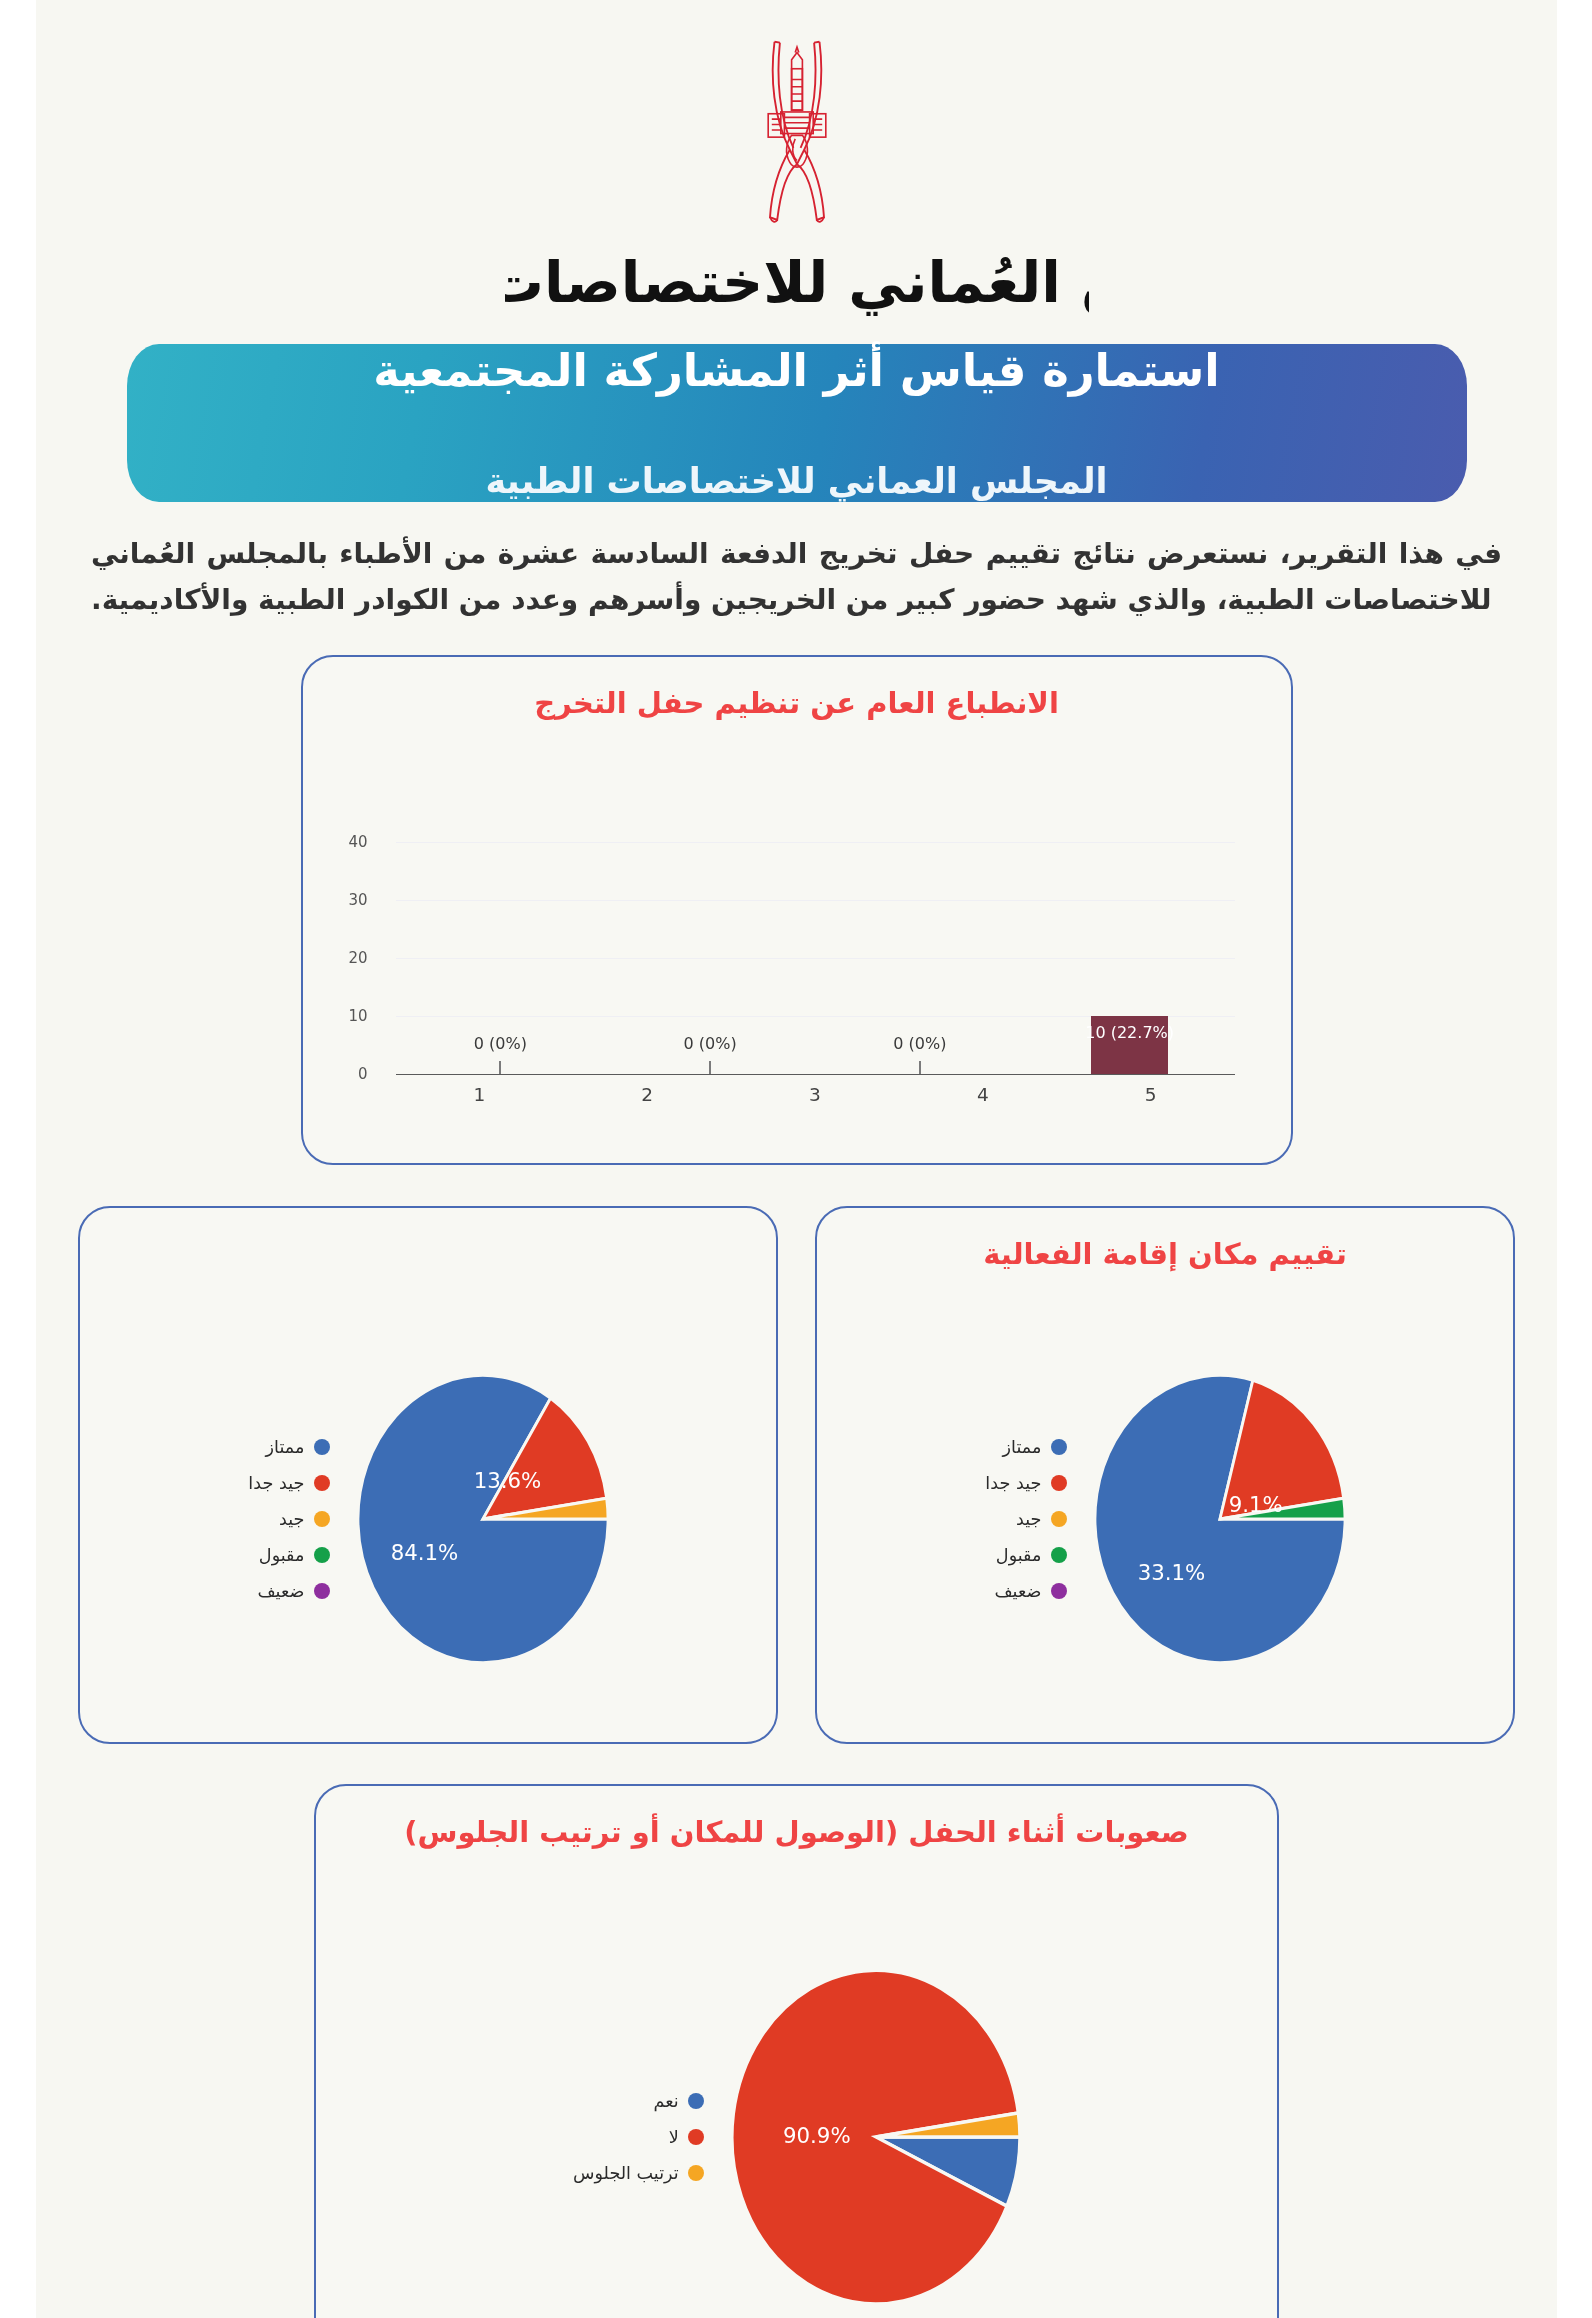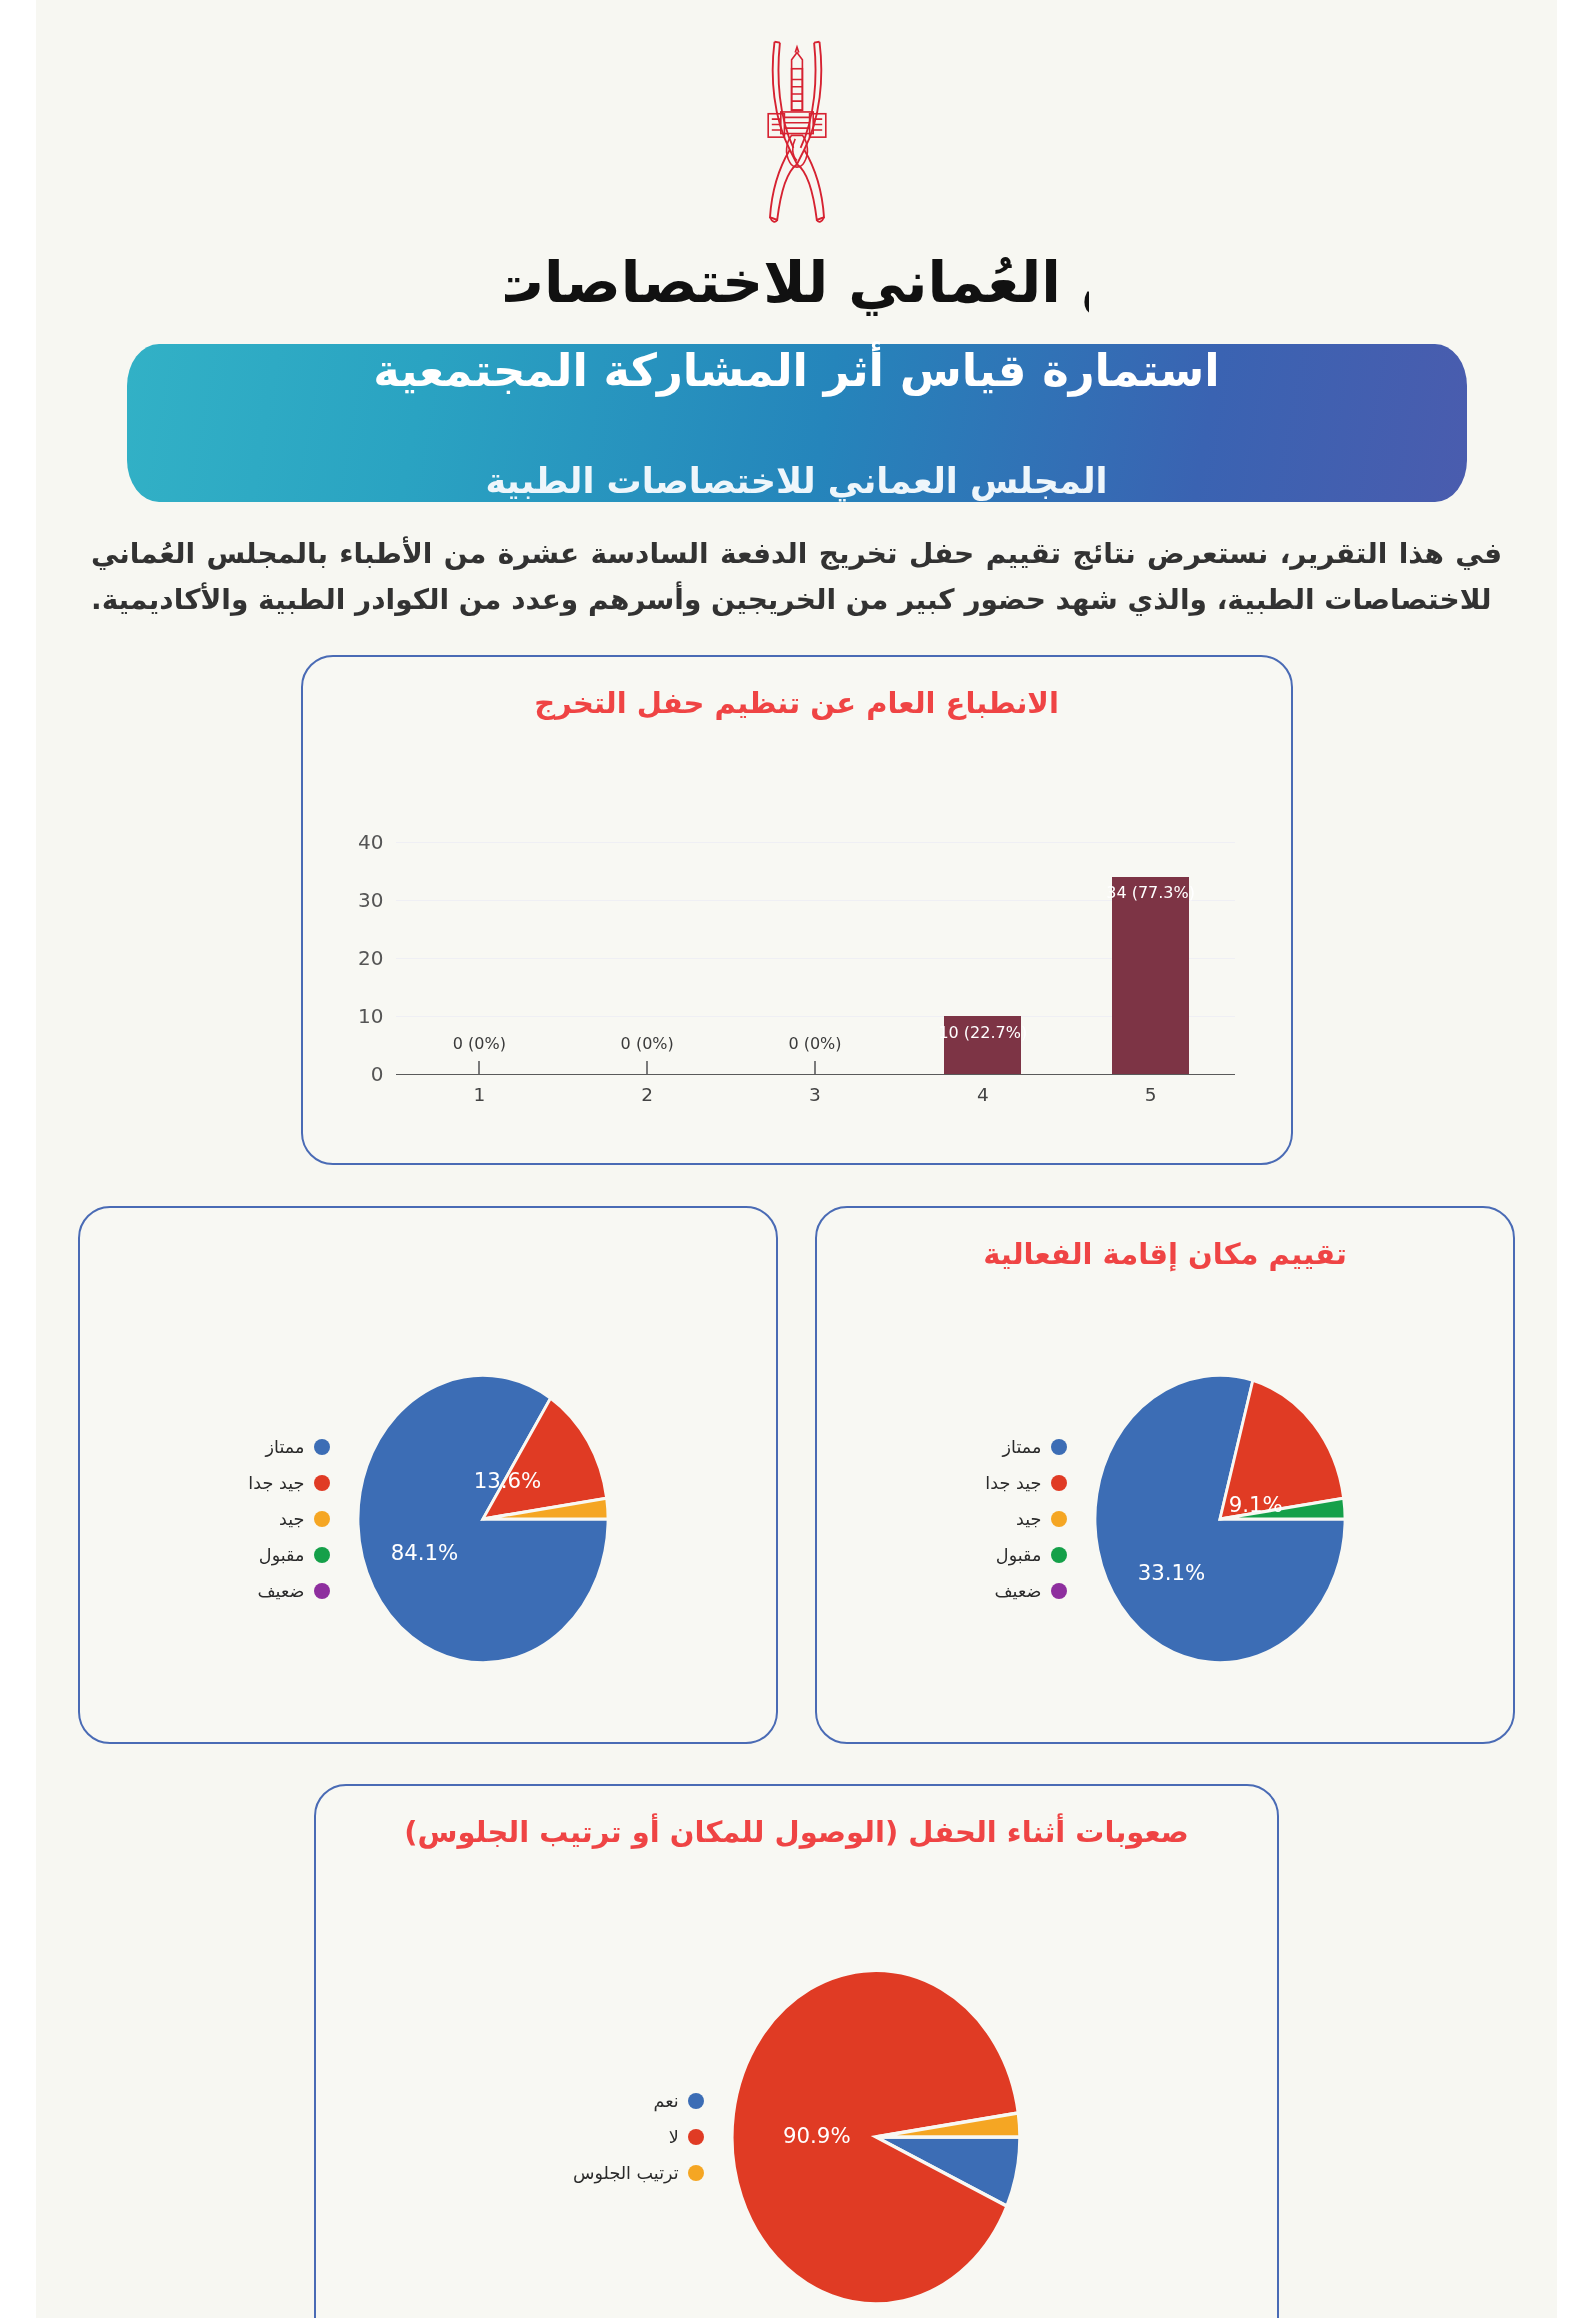--- a/index.html
+++ b/index.html
@@ -49,22 +49,22 @@
   
   #bar-card{margin:33px auto 0;width:992px;height:510px;}
   .bar-plot{
     position:absolute;left:93px;right:56px;top:185px;height:232px;
     direction:ltr;
   }
   .bar-grid{position:absolute;inset:0;}
   .grid-line{position:absolute;left:0;right:0;height:0.9px;background:#efeff4;}
   .grid-line.base{background:#5a5a5a;height:1.4px;}
   .y-tick{
-    position:absolute;right:100%;margin-right:12px;transform:translateY(-50%);
-    font-size:20px;color:#555;white-space:nowrap;
+    position:absolute;right:100%;margin-right:28px;transform:translateY(-50%);
+    font-size:15px;color:#555;white-space:nowrap;
   }
   .bars{position:absolute;inset:0;display:flex;align-items:flex-end;}
   .bar-slot{flex:1;display:flex;flex-direction:column;align-items:center;justify-content:flex-end;height:100%;position:relative;}
   .bar{width:77px;background:#7d3445;position:relative;}
   .bar.zero{width:1.9px;background:#7b7b7b;height:13px;}
   .bar-label{
     position:absolute;top:6.5px;left:50%;transform:translateX(-50%);
     color:#ffffff;font-size:16px;white-space:nowrap;
   }
   .bar-label.outside{
@@ -178,25 +178,20 @@
         <div class="bar-slot">
           <div class="bar zero">
             <span class="bar-label outside">0 (0%)</span>
           </div>
         </div>
         <div class="bar-slot">
           <div class="bar" style="height:25%">
             <span class="bar-label">10 (22.7%)</span>
           </div>
         </div>
-        <div class="bar-slot">
-          <div class="bar" style="height:85%">
-            <span class="bar-label">34 (77.3%)</span>
-          </div>
-        </div>
       </div>
     </div>
 
     <div class="x-labels">
       <span>1</span>
       <span>2</span>
       <span>3</span>
       <span>4</span>
       <span>5</span>
     </div>

